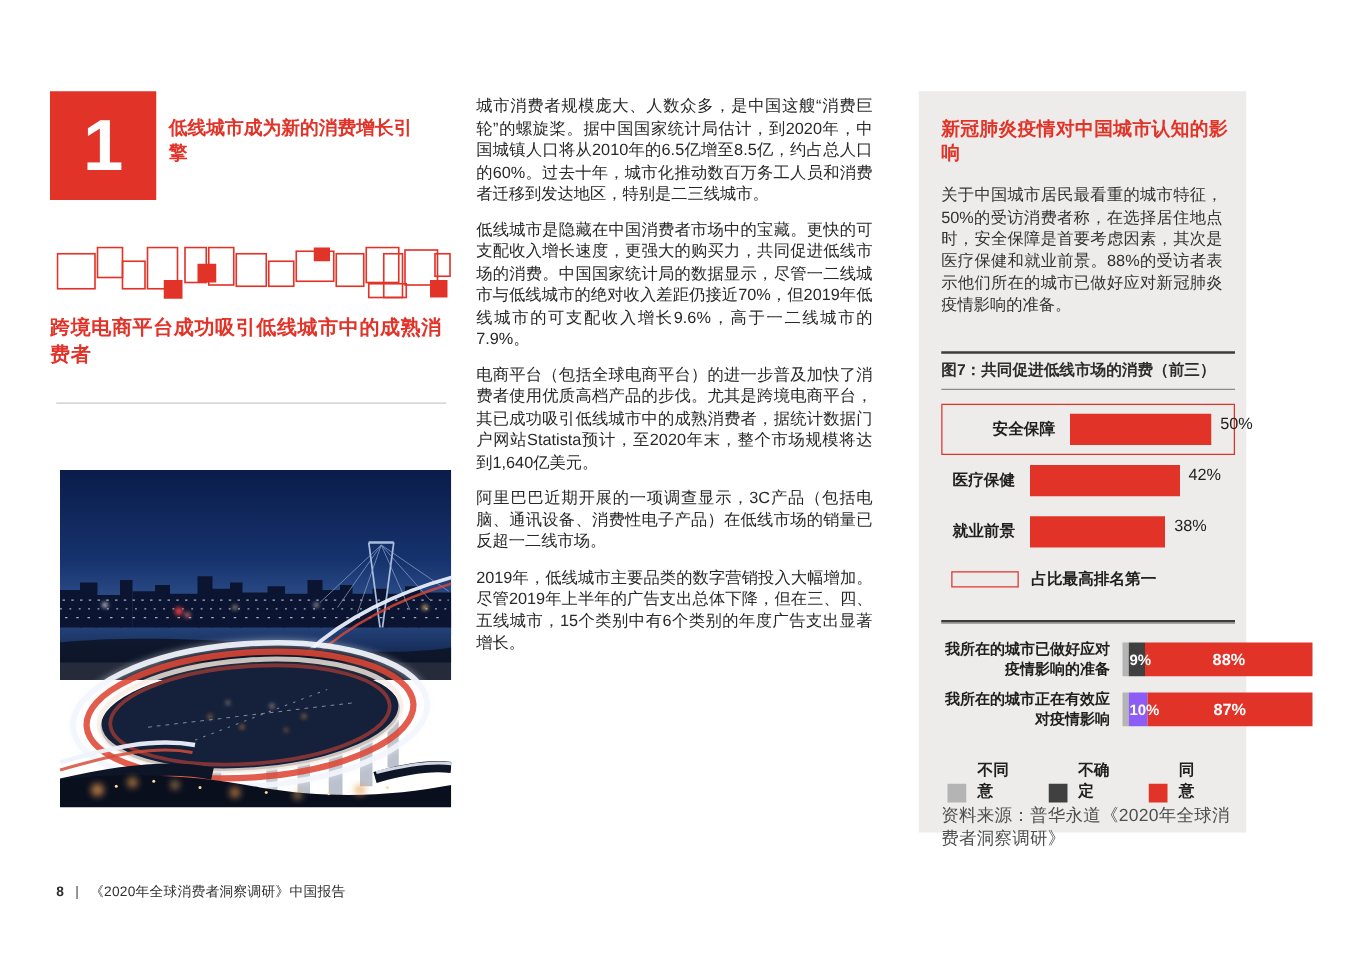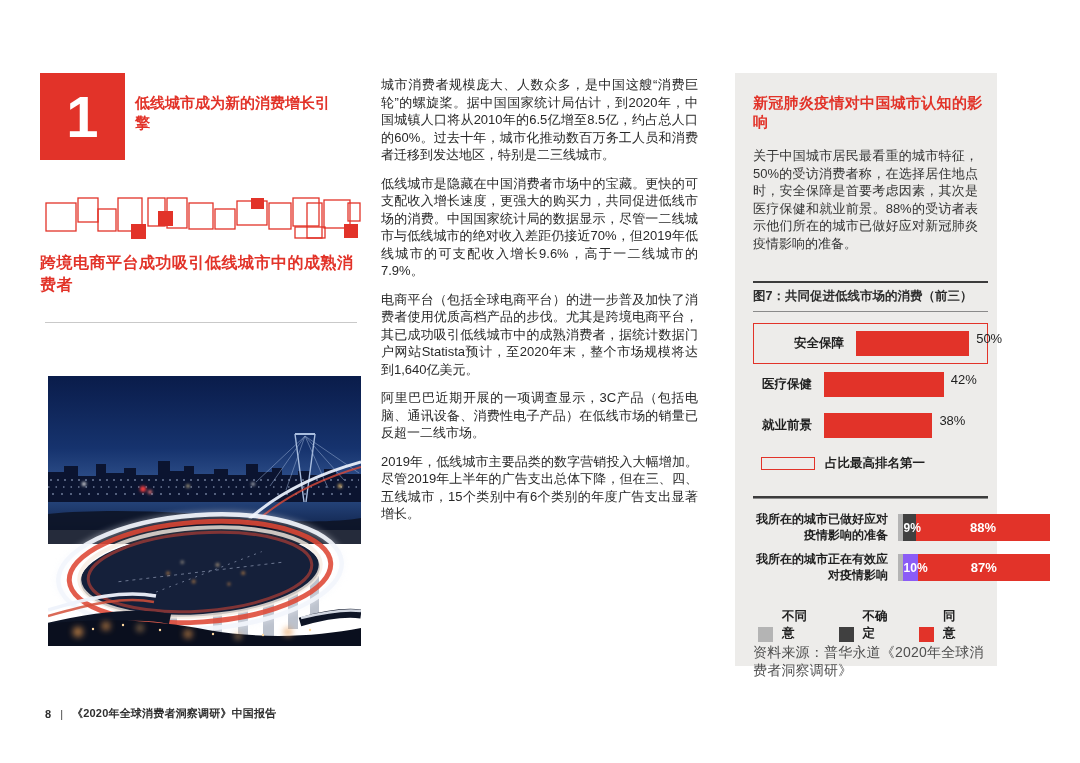--- a/index.html
+++ b/index.html
@@ -64,21 +64,21 @@
   .f8li { display:flex; align-items:flex-end; margin-right:24px; }
   .f8sw { width:15px; height:15px; flex:0 0 auto; }
   .f8lt { margin-left:9px; font-size:12.5px; font-weight:600; color:#1f1f1f; }
   .source { margin-top:2px; font-size:14px; color:#4f4f4f; font-weight:500; letter-spacing:0.2px; }
 
   
   .footer { position:absolute; left:45px; top:706px; display:flex; align-items:center;
             font-size:11px; color:#2e2e2e; }
   .footer .pg  { font-weight:600; }
   .footer .sep { margin:0 9px; color:#444; }
-  .footer .rt  { font-weight:700; letter-spacing:0.2px; }
+  .footer .rt  { font-weight:400; letter-spacing:0.2px; }
 </style>
 </head>
 <body>
 
 <div class="left-col">
   <div class="sec-header">
     <div class="num-box">1</div>
     <div class="sec-title">低线城市成为新的消费增长引擎</div>
   </div>
 

